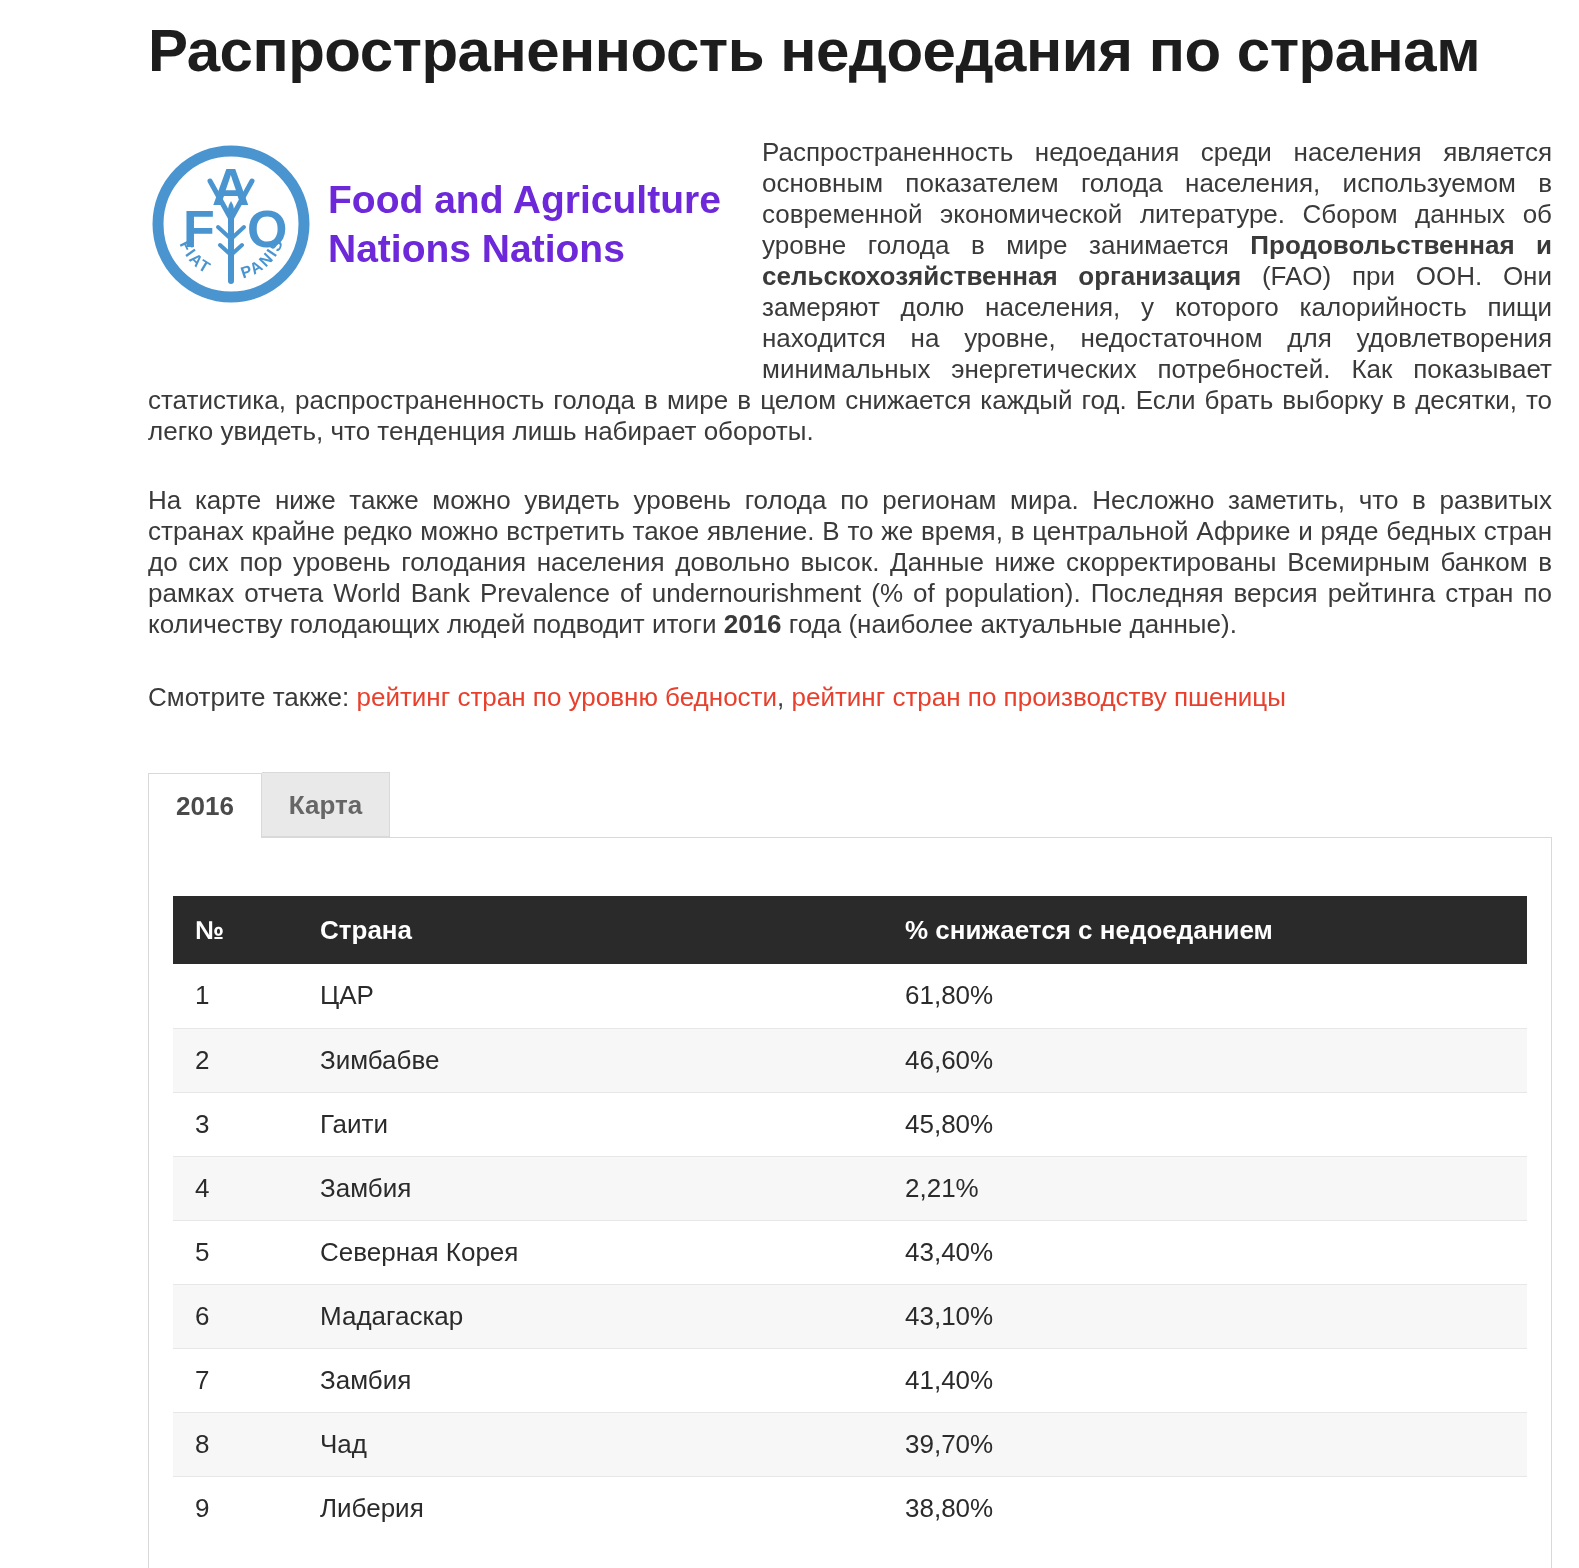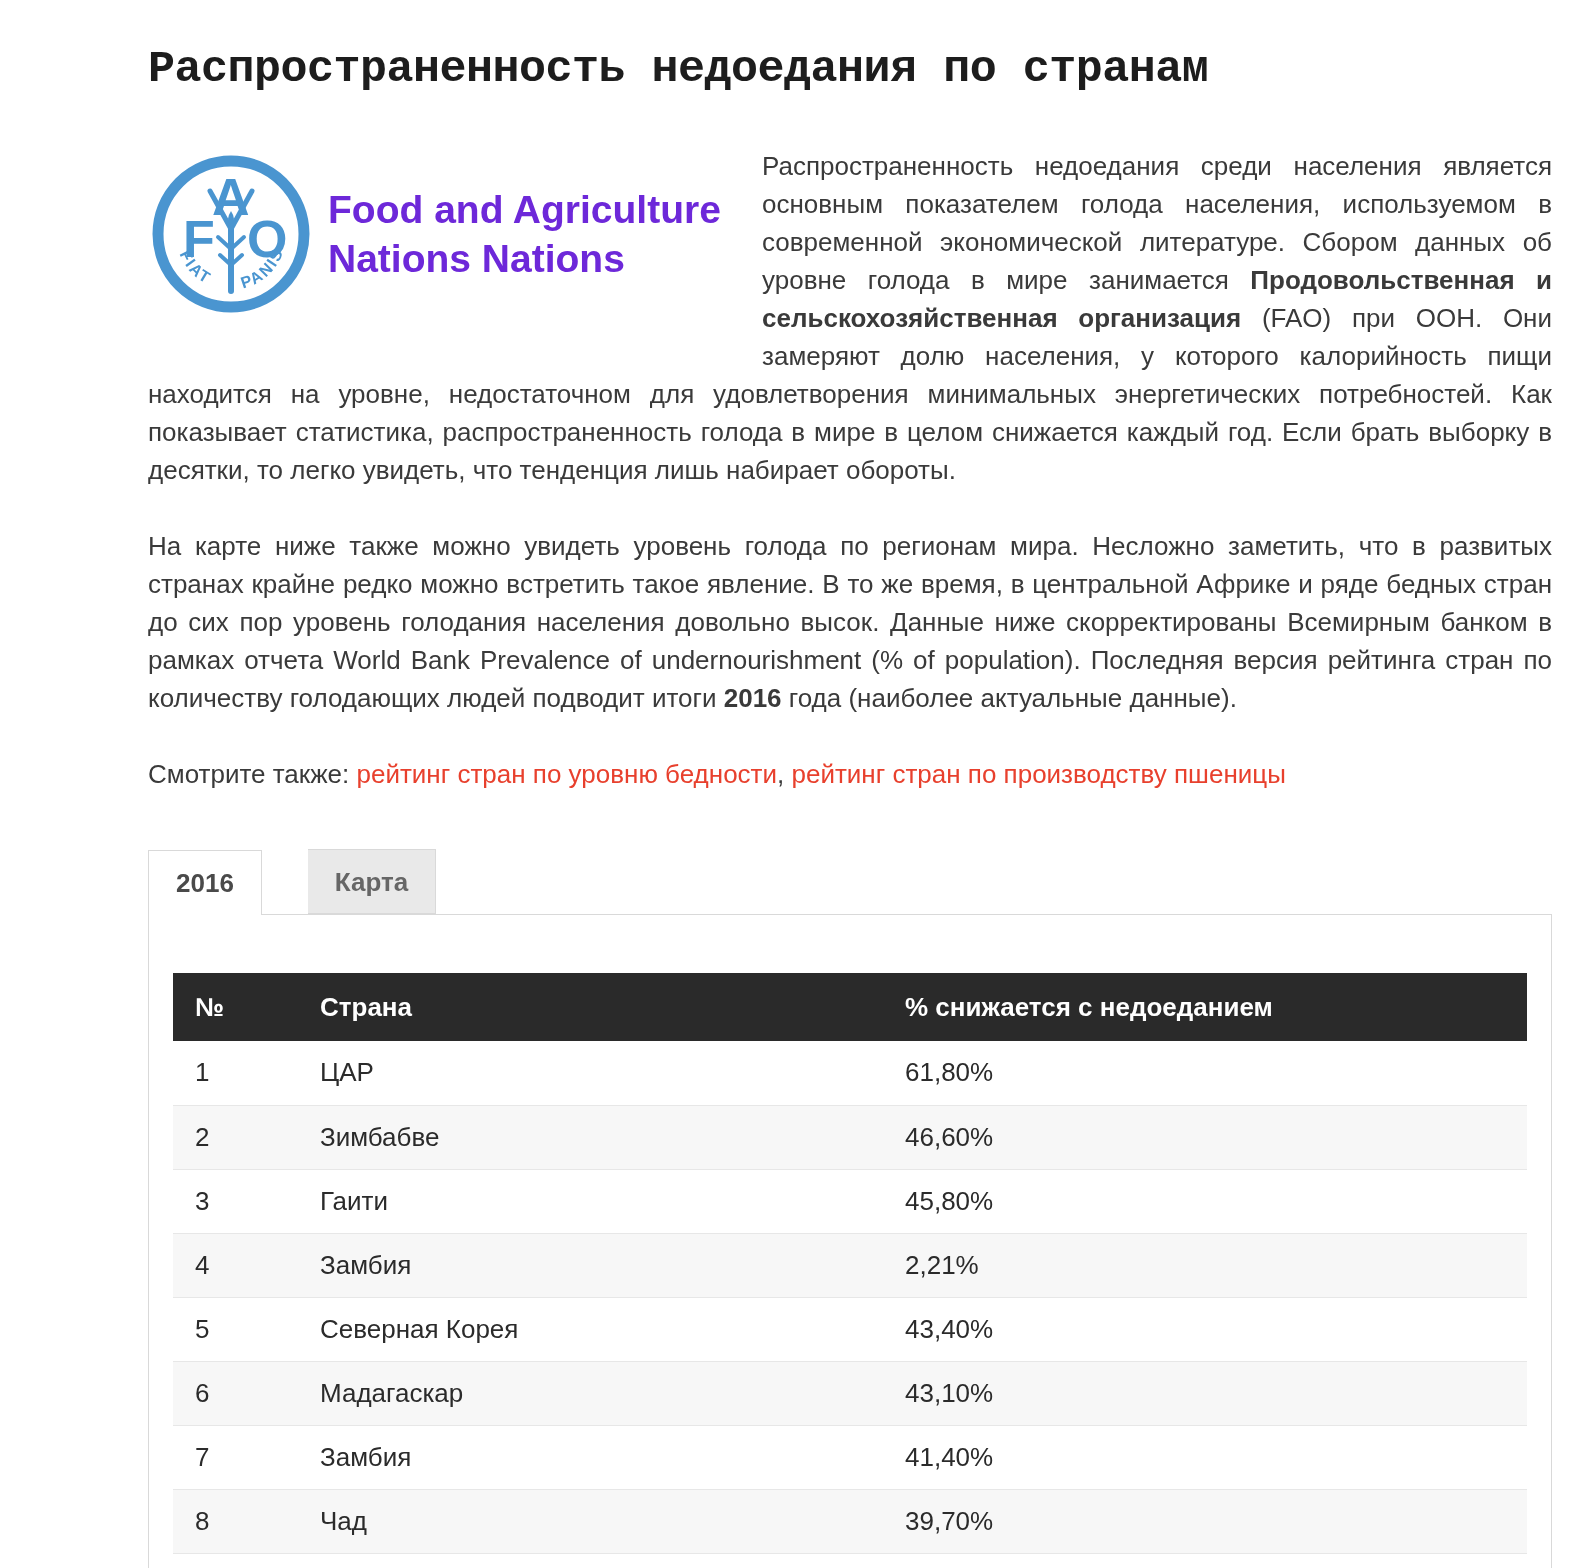--- a/index.html
+++ b/index.html
@@ -7,26 +7,25 @@
   body {
     width: 1579px;
     height: 1568px;
     background: #ffffff;
     font-family: "Liberation Sans", sans-serif;
     color: #3a3a3a;
   }
   .container { padding: 0 27px 0 148px; }
 
   h1.page-title {
-    font-size: 45px;
+    font-size: 60px;
     font-weight: bold;
     color: #1d1d1d;
     letter-spacing: -0.5px;
-    margin: 44px 0 52px;
-    font-family: Liberation Mono, monospace;
+    margin: 16px 0 52px;
   }
 
   
   .logo-float {
     float: left;
     width: 600px;
     margin: 6px 12px 52px 2px;
     display: flex;
     align-items: center;
   }
@@ -34,21 +33,21 @@
   .logo-caption {
     margin-left: 16px;
     font-size: 39px;
     line-height: 49px;
     font-weight: bold;
     color: #6d28d9;
   }
 
   p.body-text {
     font-size: 26px;
-    line-height: 38px;
+    line-height: 31px;
     text-align: justify;
     color: #3a3a3a;
     margin-bottom: 38px;
   }
   .bold-seg { font-weight: bold; }
   .italic-seg { }
 
   .see-also {
     clear: none;
     font-size: 26px;
@@ -79,21 +78,20 @@
     border-bottom: none;
     color: #4a4a4a;
     z-index: 2;
     margin-bottom: -1px;
   }
   .tab.inactive {
     background: #e9e9e9;
     border: 1px solid #d9d9d9;
     border-left: none;
     color: #666666;
-    margin-left: 46px;
   }
 
   .tab-panel {
     border: 1px solid #d9d9d9;
     border-bottom: none;
     background: #ffffff;
     padding: 58px 24px 40px;
     min-height: 720px;
   }
 

